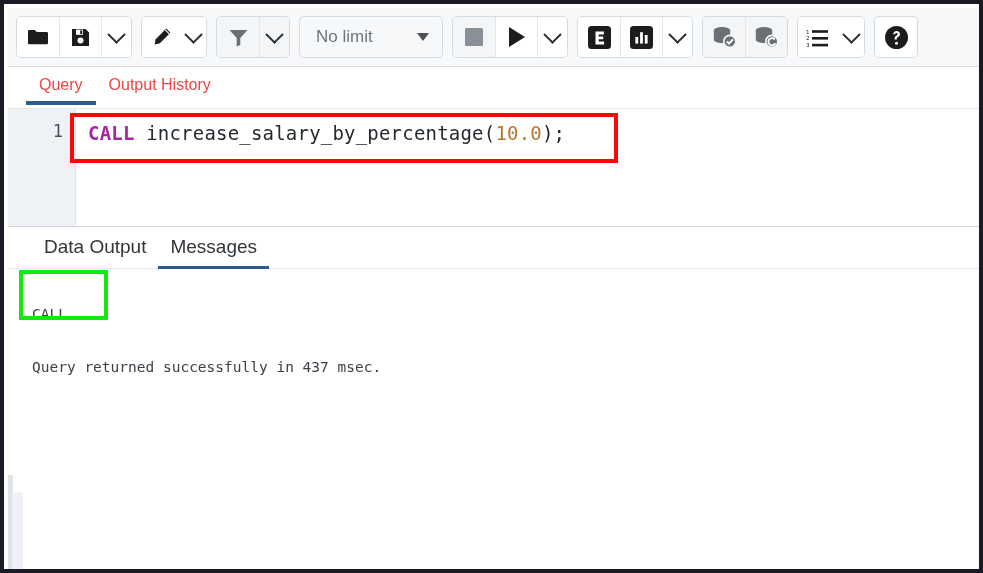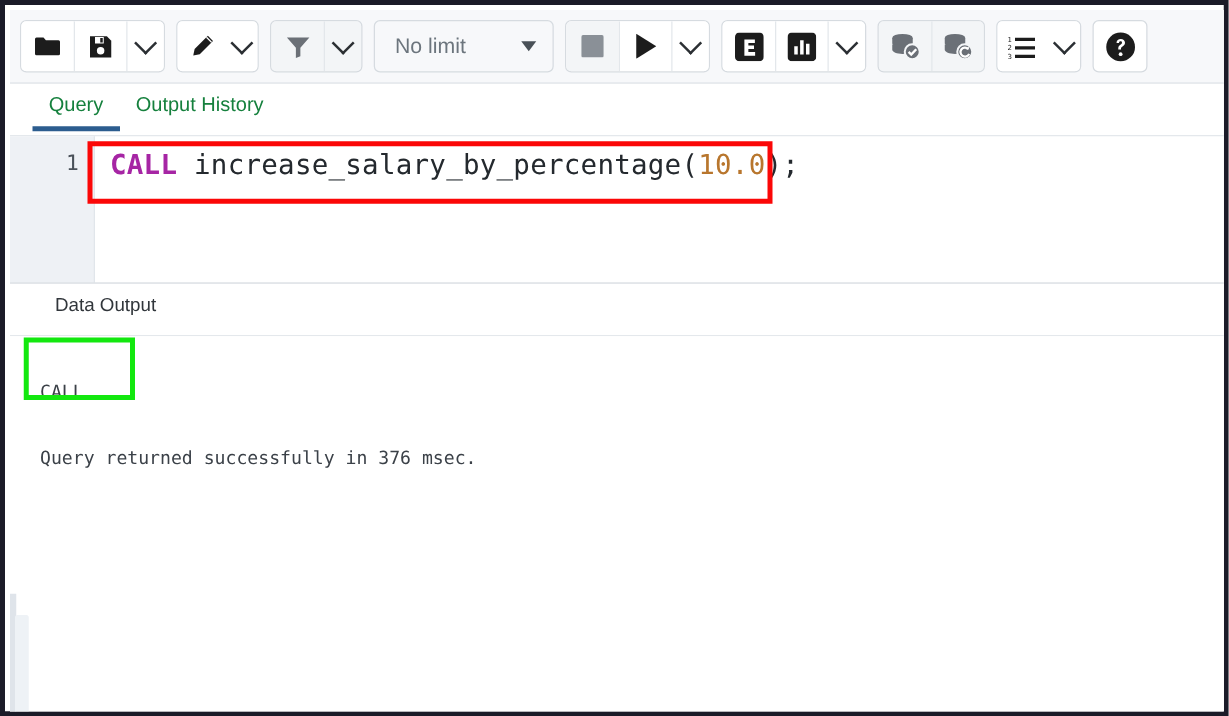--- a/index.html
+++ b/index.html
@@ -120,21 +120,21 @@
     width: 975px;
     height: 41px;
     background: #ffffff;
     box-sizing: border-box;
     display: flex;
     align-items: flex-start;
     padding-left: 18px;
   }
   .qtab {
     font-size: 16px;
-    color: #15803d;
+    color: #ef4444;
     padding: 9px 13px 10px 13px;
     position: relative;
     cursor: pointer;
     white-space: nowrap;
   }
   .qtab.active::after {
     content: "";
     position: absolute;
     left: 0; right: 0; bottom: -1px;
     height: 4px;
@@ -167,21 +167,21 @@
     top: 12px;
     font-family: "DejaVu Sans Mono", monospace;
     font-size: 17px;
     color: #4a5159;
   }
   .code {
     position: absolute;
     left: 80px;
     top: 10px;
     font-family: "DejaVu Sans Mono", monospace;
-    font-size: 22px;
+    font-size: 19px;
     letter-spacing: 0.2px;
     white-space: pre;
     line-height: 28px;
   }
   .kw  { color: #a625a4; font-weight: bold; }
   .idn { color: #24292e; }
   .num { color: #b8762d; }
   .pun { color: #24292e; }
 
   
@@ -201,21 +201,21 @@
     width: 975px;
     height: 42px;
     display: flex;
     align-items: flex-start;
     padding-left: 24px;
     border-bottom: 1px solid #e4e8ec;
     box-sizing: border-box;
     background: #ffffff;
   }
   .otab {
-    font-size: 15px;
+    font-size: 19px;
     color: #31363b;
     padding: 9px 12px 11px 12px;
     position: relative;
     cursor: pointer;
     white-space: nowrap;
   }
   .otab.active::after {
     content: "";
     position: absolute;
     left: 0; right: 0; bottom: -1px;
@@ -459,24 +459,27 @@
       <span class="lineno">1</span>
     </div>
     <div class="code"><span class="kw">CALL</span><span class="pun"> </span><span class="idn">increase_salary_by_percentage</span><span class="pun">(</span><span class="num">10.0</span><span class="pun">)</span><span class="pun">;</span></div>
   </div>
 
   <div class="outpanel">
     <div class="otabs">
       <div class="otab">
         <span>Data Output</span>
       </div>
+      <div class="otab active">
+        <span>Messages</span>
+      </div>
     </div>
     <div class="msgs">
       <div class="msgline l1">CALL</div>
-      <div class="msgline l2">Query returned successfully in 376 msec.</div>
+      <div class="msgline l2">Query returned successfully in 437 msec.</div>
     </div>
     <div class="leftrail"></div>
     <div class="vscroll">
       
     </div>
   </div>
 
   <div class="anno anno-red"></div>
   <div class="anno anno-green"></div>
 

